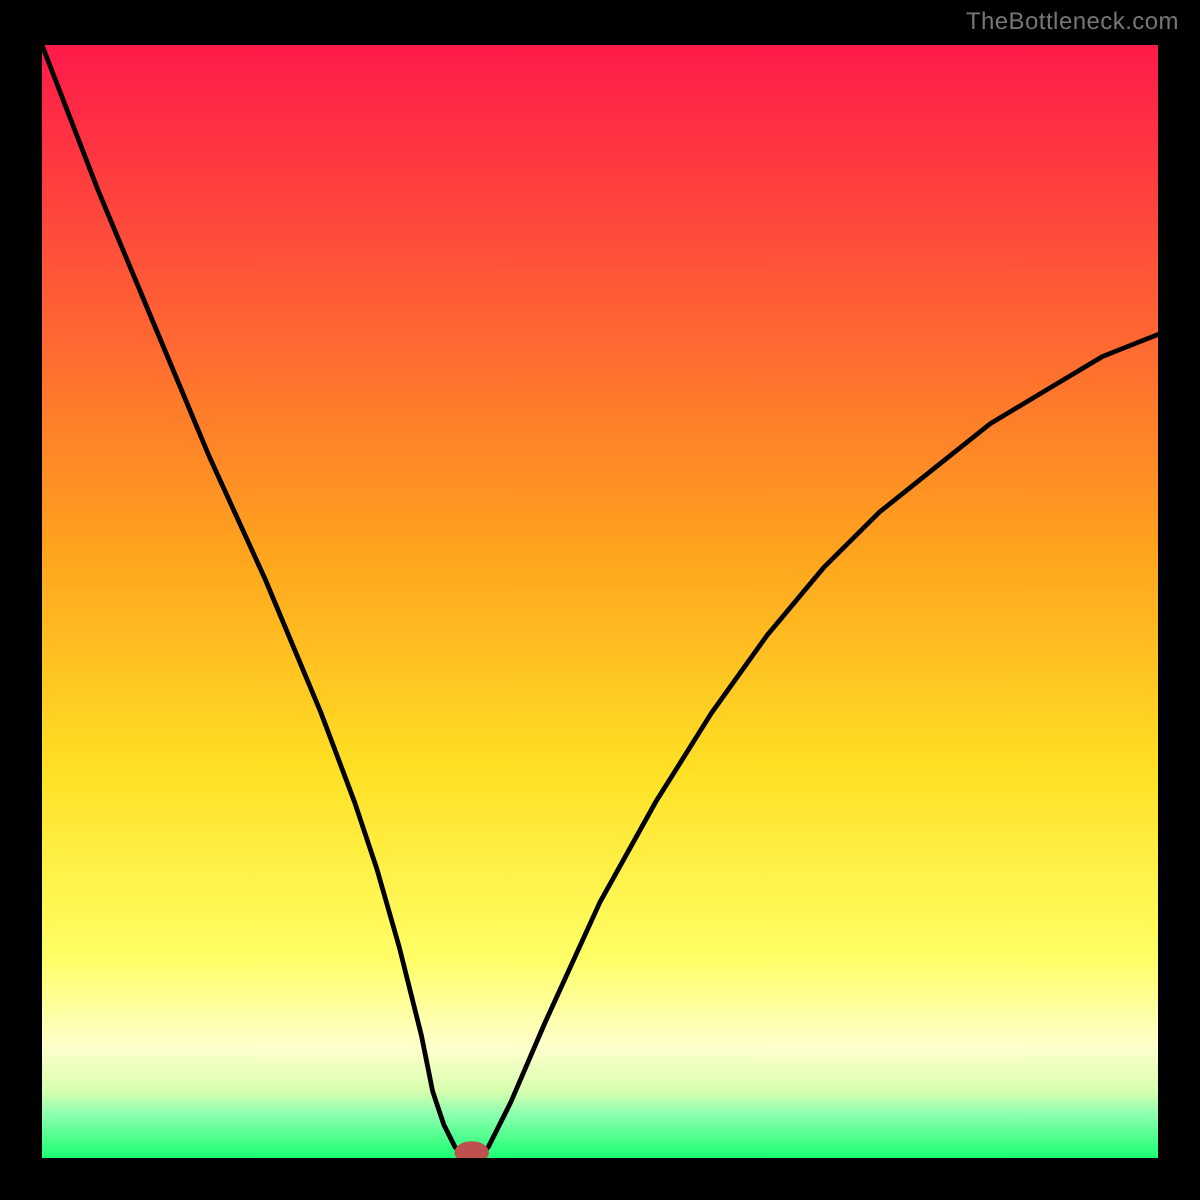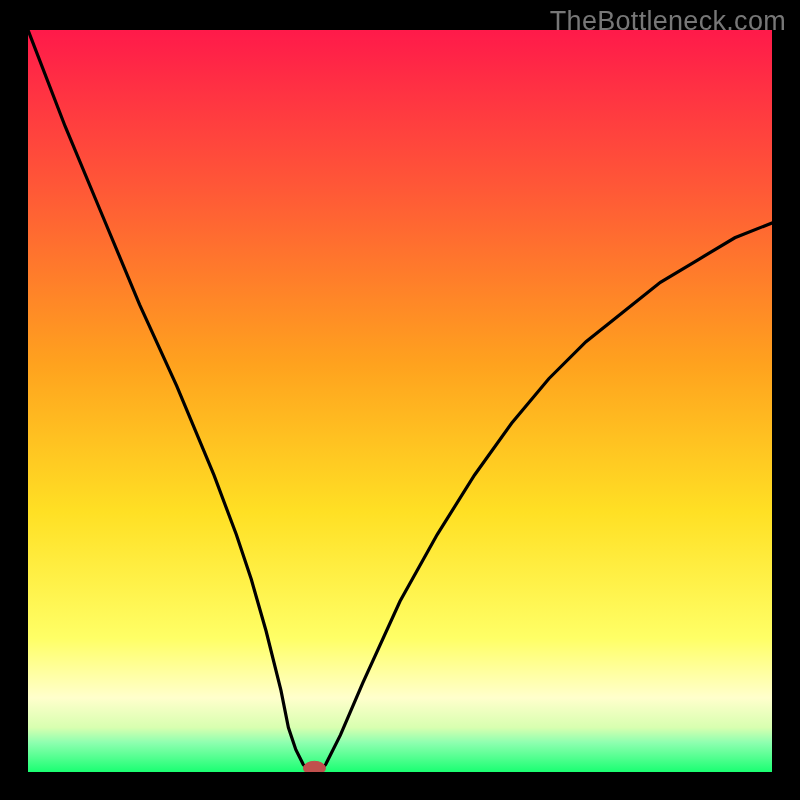--- a/index.html
+++ b/index.html
@@ -14,21 +14,21 @@
     width: 800px;
     height: 800px;
     background: #000;
     position: relative;
   }
   .watermark {
     position: absolute;
     top: 6px;
     right: 14px;
     color: #777;
-    font-size: 27px;
+    font-size: 16px;
     letter-spacing: 0.3px;
     font-weight: 500;
   }
   .plot {
     position: absolute;
     left: 28px;
     top: 30px;
     width: 744px;
     height: 742px;
   }

